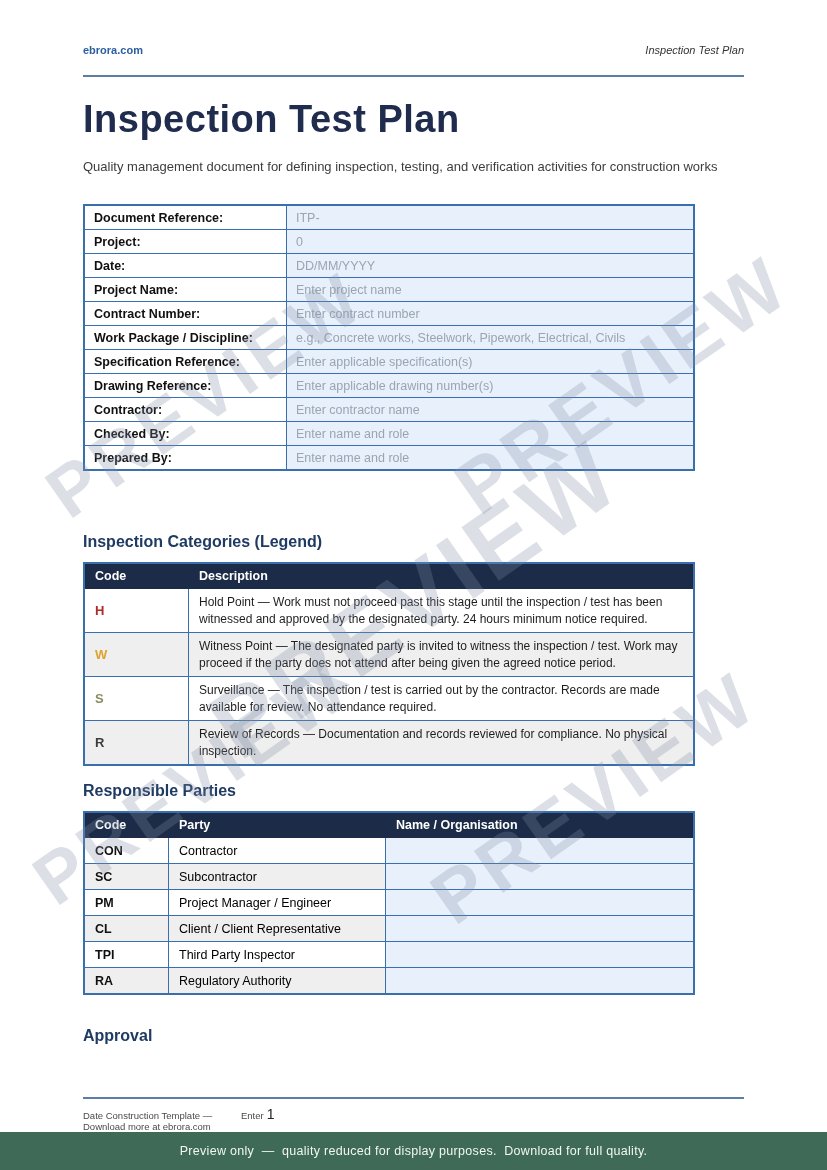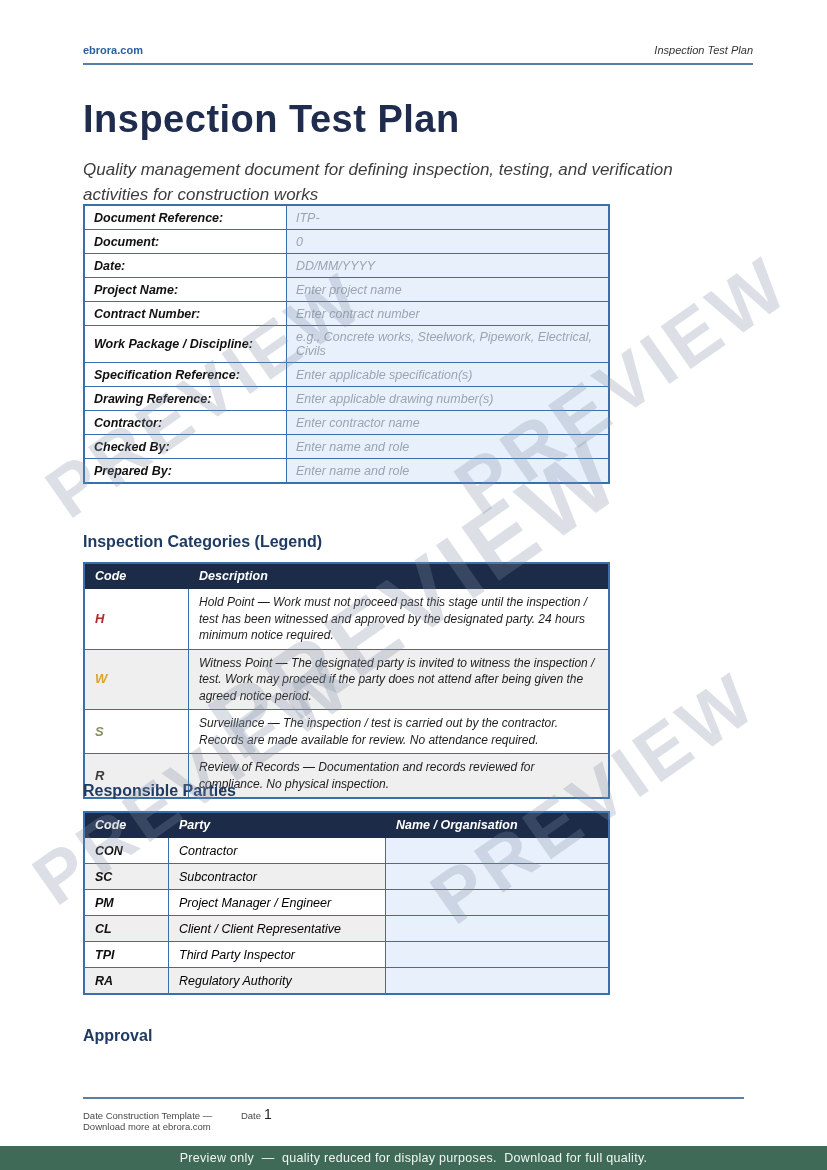--- a/index.html
+++ b/index.html
@@ -2,39 +2,39 @@
 <html><head>
 <meta charset="utf-8">
 <style>
   html,body{margin:0;padding:0;}
   .page{
     position:relative; width:827px; height:1170px; background:#ffffff;
     font-family:"Liberation Sans", sans-serif; overflow:hidden; color:#1a1a1a;
   }
   
   .hdr{
-    position:absolute; left:83px; right:74px; top:44px;
+    position:absolute; left:83px; right:83px; top:44px;
     display:flex; justify-content:space-between; align-items:flex-end;
-    padding-bottom:7px; border-bottom:2px solid #5b7ea6;
+    padding-bottom:19px; border-bottom:2px solid #5b7ea6;
   }
   .hdr .site{font-size:11px; font-weight:bold; color:#2a5fa0;}
   .hdr .doctype{font-size:11px; font-style:italic; color:#333;}
 
   
   .title{
     position:absolute; left:83px; top:98px;
     font-size:38px; font-weight:bold; color:#202c4e; letter-spacing:0.5px;
   }
   .subtitle{
     position:absolute; left:83px; top:158px; width:650px;
-    font-size:17px; font-style:italic; color:#3d3d3d; line-height:1.45;
-  }
-
-  
-  table{border-collapse:collapse; width:527px;font-style:italic;}
+    font-size:13px; color:#3d3d3d; line-height:1.45;
+  }
+
+  
+  table{border-collapse:collapse; width:612px;}
   .doc-table{position:absolute; left:83px; top:204px;}
   .doc-table td{border:1px solid #3a6fae; padding:4px 9px; font-size:12.5px; height:15px;}
   .doc-table td.lbl{width:183px; font-weight:bold; color:#101010; background:#ffffff;}
   .doc-table td.val{color:#9aa5b2; background:#e8f0fb;}
   .doc-table, .legend-table, .parties-table{border:2px solid #3a6fae;}
 
   .sec-heading{
     position:absolute; left:83px;
     font-size:16px; font-weight:bold; color:#1f3a63;
   }
@@ -65,21 +65,21 @@
     position:absolute; left:83px; right:83px; top:1097px;
     border-top:2px solid #5b7ea6; padding-top:7px;
     display:flex; justify-content:space-between; align-items:baseline;
   }
   .ftr .left{font-size:9.5px; color:#4a4a4a;}
   .ftr .page{font-size:9.5px; color:#4a4a4a;}
   .ftr .page .num{font-size:14px; color:#222; margin-left:3px;}
 
   
   .banner{
-    position:absolute; left:0; right:0; bottom:0; height:24px;
+    position:absolute; left:0; right:0; bottom:0; height:38px;
     background:#3e6a57; display:flex; align-items:center; justify-content:center;
   }
   .banner .txt{color:#f2f7f3; font-size:12.5px; letter-spacing:0.3px; white-space:pre;}
 
   
   .wm{
     position:absolute; transform:translate(-50%,-50%) rotate(-35deg);
     font-weight:bold; color:rgba(130,145,165,0.28); letter-spacing:5px;
     pointer-events:none; white-space:nowrap; z-index:5;
   }
@@ -102,21 +102,21 @@
   <div class="title">Inspection Test Plan</div>
   <div class="subtitle">Quality management document for defining inspection, testing, and verification activities for construction works</div>
 
   <table class="doc-table">
     <tbody>
         <tr>
           <td class="lbl">Document Reference:</td>
           <td class="val">ITP-</td>
         </tr>
         <tr>
-          <td class="lbl">Document:</td>
+          <td class="lbl">Project:</td>
           <td class="val">0</td>
         </tr>
         <tr>
           <td class="lbl">Date:</td>
           <td class="val">DD/MM/YYYY</td>
         </tr>
         <tr>
           <td class="lbl">Project Name:</td>
           <td class="val">Enter project name</td>
         </tr>
@@ -220,21 +220,21 @@
           <td class="name"></td>
         </tr>
       </tbody>
   </table>
 
   <div class="sec-heading" id="approval-heading">Approval</div>
 
   <div class="ftr">
     <span class="left">Date Construction Template — Download more at ebrora.com</span>
     <span class="page">
-      <span>Date</span><span class="num">1</span>
+      <span>Enter</span><span class="num">1</span>
     </span>
   </div>
 
   <div class="banner" style="background: rgb(62, 106, 87);">
     <span class="txt">Preview only  —  quality reduced for display purposes.  Download for full quality.</span>
   </div>
 
   <div class="wm" id="wm1">PREVIEW</div>
   <div class="wm" id="wm2">PREVIEW</div>
   <div class="wm" id="wm3">PREVIEW</div>

